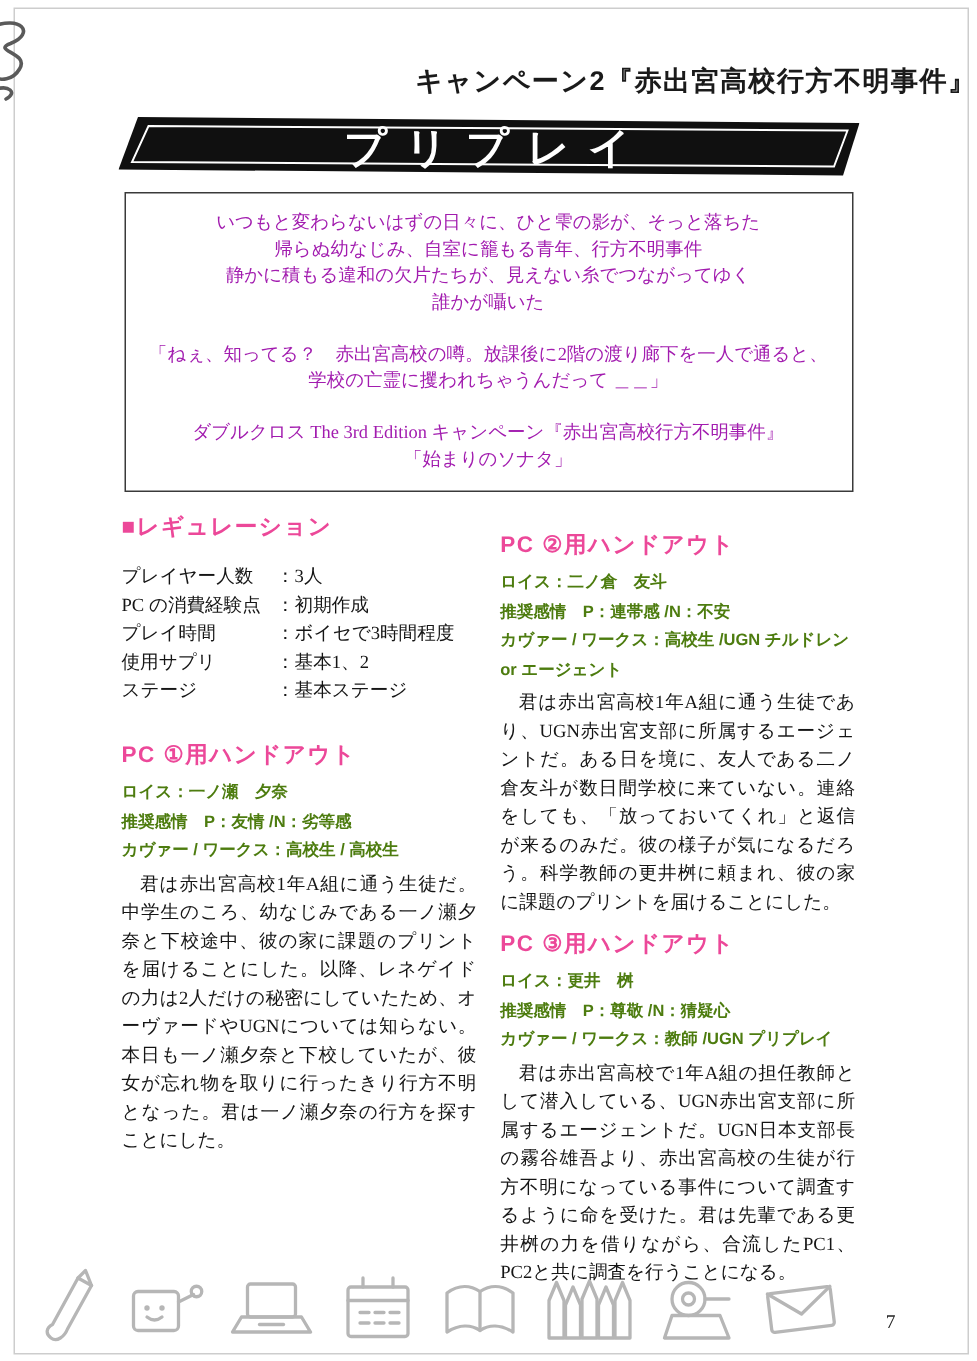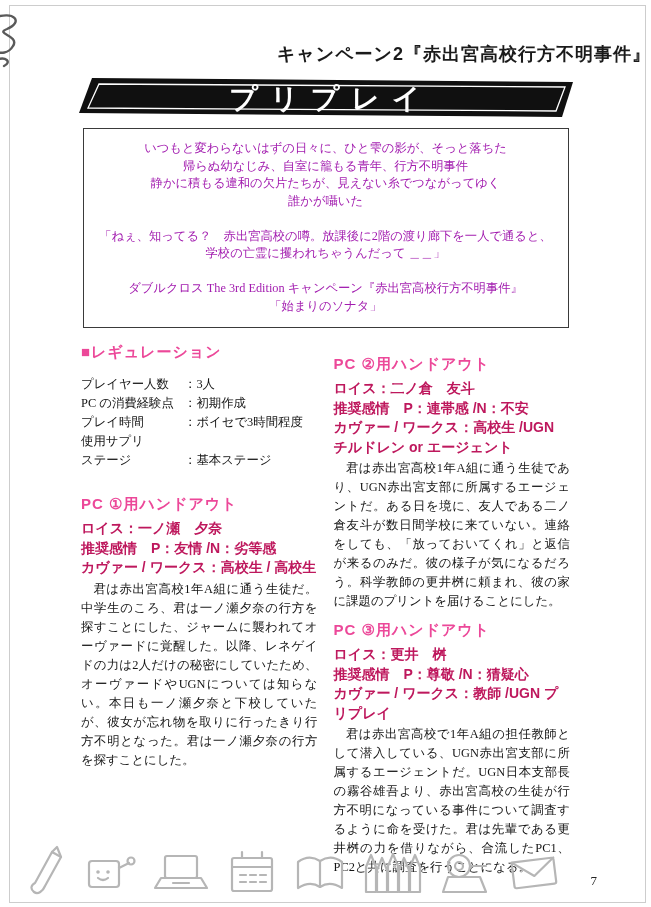--- a/index.html
+++ b/index.html
@@ -83,23 +83,23 @@
   .reg-table { margin-top: 13px; }
   .reg-row { display: flex; line-height: 19px; white-space: nowrap; justify-content: space-between; }
   .reg-label { flex: 0 0 103px; }
   .reg-value { flex: 1; }
   .handout { margin-top: 12px; }
   .handout.spaced { margin-top: 24px; }
   .handout.spaced-small { margin-top: 9px; }
   .handout-meta {
     font-family: "Liberation Sans", sans-serif;
     font-weight: bold;
-    font-size: 14px;
+    font-size: 11px;
     line-height: 19.5px;
-    color: #be185d;
+    color: #4d7c0f;
   }
   .handout .section-heading { margin-bottom: 5px; }
   .handout-body {
     margin-top: 2px;
     text-align: justify;
     text-indent: 1em;
   }
   .footer {
     position: absolute;
     left: 26px;
@@ -176,33 +176,34 @@
         <div class="reg-row">
           <span class="reg-label">PC の消費経験点</span>
           <span class="reg-value">：初期作成</span>
         </div>
         <div class="reg-row">
           <span class="reg-label">プレイ時間</span>
           <span class="reg-value">：ボイセで3時間程度</span>
         </div>
         <div class="reg-row">
           <span class="reg-label">使用サプリ</span>
+          <span class="reg-value">：基本1、2</span>
         </div>
         <div class="reg-row">
           <span class="reg-label">ステージ</span>
           <span class="reg-value">：基本ステージ</span>
         </div>
       </div>
 
       <section class="handout spaced">
         <h2 class="section-heading">PC ①用ハンドアウト</h2>
         <div class="handout-meta">ロイス：一ノ瀬　夕奈</div>
         <div class="handout-meta">推奨感情　P：友情 /N：劣等感</div>
         <div class="handout-meta">カヴァー / ワークス：高校生 / 高校生</div>
-        <p class="handout-body">君は赤出宮高校1年A組に通う生徒だ。中学生のころ、君は一ノ瀬夕奈の行方を探すことにした、ジャームに襲われてオーヴァードに覚醒した。以降、レネゲイドの力は2人だけの秘密にしていたため、オーヴァードやUGNについては知らない。本日も一ノ瀬夕奈と下校していたが、彼女が忘れ物を取りに行ったきり行方不明となった。君は一ノ瀬夕奈の行方を探すことにした。</p>
+        <p class="handout-body">君は赤出宮高校1年A組に通う生徒だ。中学生のころ、幼なじみである一ノ瀬夕奈と下校途中、彼の家に課題のプリントを届けることにした。以降、レネゲイドの力は2人だけの秘密にしていたため、オーヴァードやUGNについては知らない。本日も一ノ瀬夕奈と下校していたが、彼女が忘れ物を取りに行ったきり行方不明となった。君は一ノ瀬夕奈の行方を探すことにした。</p>
       </section>
     </div>
 
     <div class="col">
       <section class="handout">
         <h2 class="section-heading">PC ②用ハンドアウト</h2>
         <div class="handout-meta">ロイス：二ノ倉　友斗</div>
         <div class="handout-meta">推奨感情　P：連帯感 /N：不安</div>
         <div class="handout-meta">カヴァー / ワークス：高校生 /UGN チルドレン or エージェント</div>
         <p class="handout-body">君は赤出宮高校1年A組に通う生徒であり、UGN赤出宮支部に所属するエージェントだ。ある日を境に、友人である二ノ倉友斗が数日間学校に来ていない。連絡をしても、「放っておいてくれ」と返信が来るのみだ。彼の様子が気になるだろう。科学教師の更井桝に頼まれ、彼の家に課題のプリントを届けることにした。</p>

